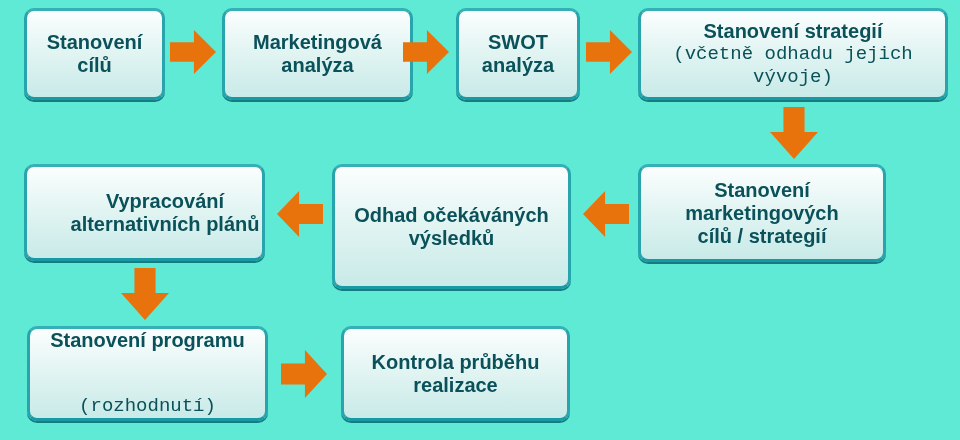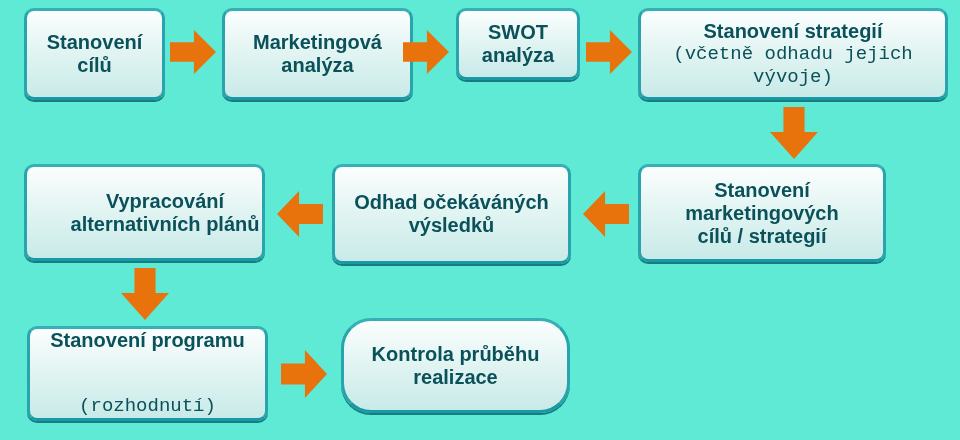--- a/index.html
+++ b/index.html
@@ -69,60 +69,60 @@
 
   <div class="arrow arrow-right" style="left:170px; top:30px; width:46px; height:44px;"></div>
 
   <div class="box" style="left:222px; top:8px; width:191px; height:92px;">
     <span class="label">Marketingová
 analýza</span>
   </div>
 
   <div class="arrow arrow-right" style="left:403px; top:30px; width:46px; height:44px;"></div>
 
-  <div class="box" style="left:456px; top:8px; width:124px; height:72px;">
+  <div class="box" style="left:456px; top:8px; width:124px; height:92px;">
     <span class="label">SWOT
 analýza</span>
   </div>
 
   <div class="arrow arrow-right" style="left:586px; top:30px; width:46px; height:44px;"></div>
 
   <div class="box" style="left:638px; top:8px; width:310px; height:92px;">
     <span class="label">Stanovení strategií</span>
     <span class="sublabel">(včetně odhadu jejich vývoje)</span>
   </div>
 
   <div class="arrow arrow-down" style="left:770px; top:107px; width:48px; height:52px;"></div>
 
   <div class="box" style="left:638px; top:164px; width:248px; height:98px;">
     <span class="label">Stanovení marketingových
 cílů / strategií</span>
   </div>
 
   <div class="arrow arrow-left" style="left:583px; top:191px; width:46px; height:46px;"></div>
 
-  <div class="box" style="left:332px; top:164px; width:239px; height:100px;">
+  <div class="box" style="left:332px; top:164px; width:239px; height:125px;">
     <span class="label">Odhad očekáváných
 výsledků</span>
   </div>
 
   <div class="arrow arrow-left" style="left:277px; top:191px; width:46px; height:46px;"></div>
 
   <div class="box" style="left:24px; top:164px; width:241px; height:97px;padding-left:41px;">
     <span class="label">Vypracování
 alternativních plánů</span>
   </div>
 
   <div class="arrow arrow-down" style="left:121px; top:268px; width:48px; height:52px;"></div>
 
   <div class="box" style="left:27px; top:326px; width:241px; height:95px;justify-content:space-between;">
     <span class="label">Stanovení programu</span>
     <span class="sublabel">(rozhodnutí)</span>
   </div>
 
   <div class="arrow arrow-right" style="left:281px; top:350px; width:46px; height:48px;"></div>
 
-  <div class="box" style="left:341px; top:318px; width:229px; height:95px;border-radius:30px;">
+  <div class="box" style="left:341px; top:326px; width:229px; height:95px;">
     <span class="label">Kontrola průběhu
 realizace</span>
   </div>
 
 </div>
 
 </body></html>

